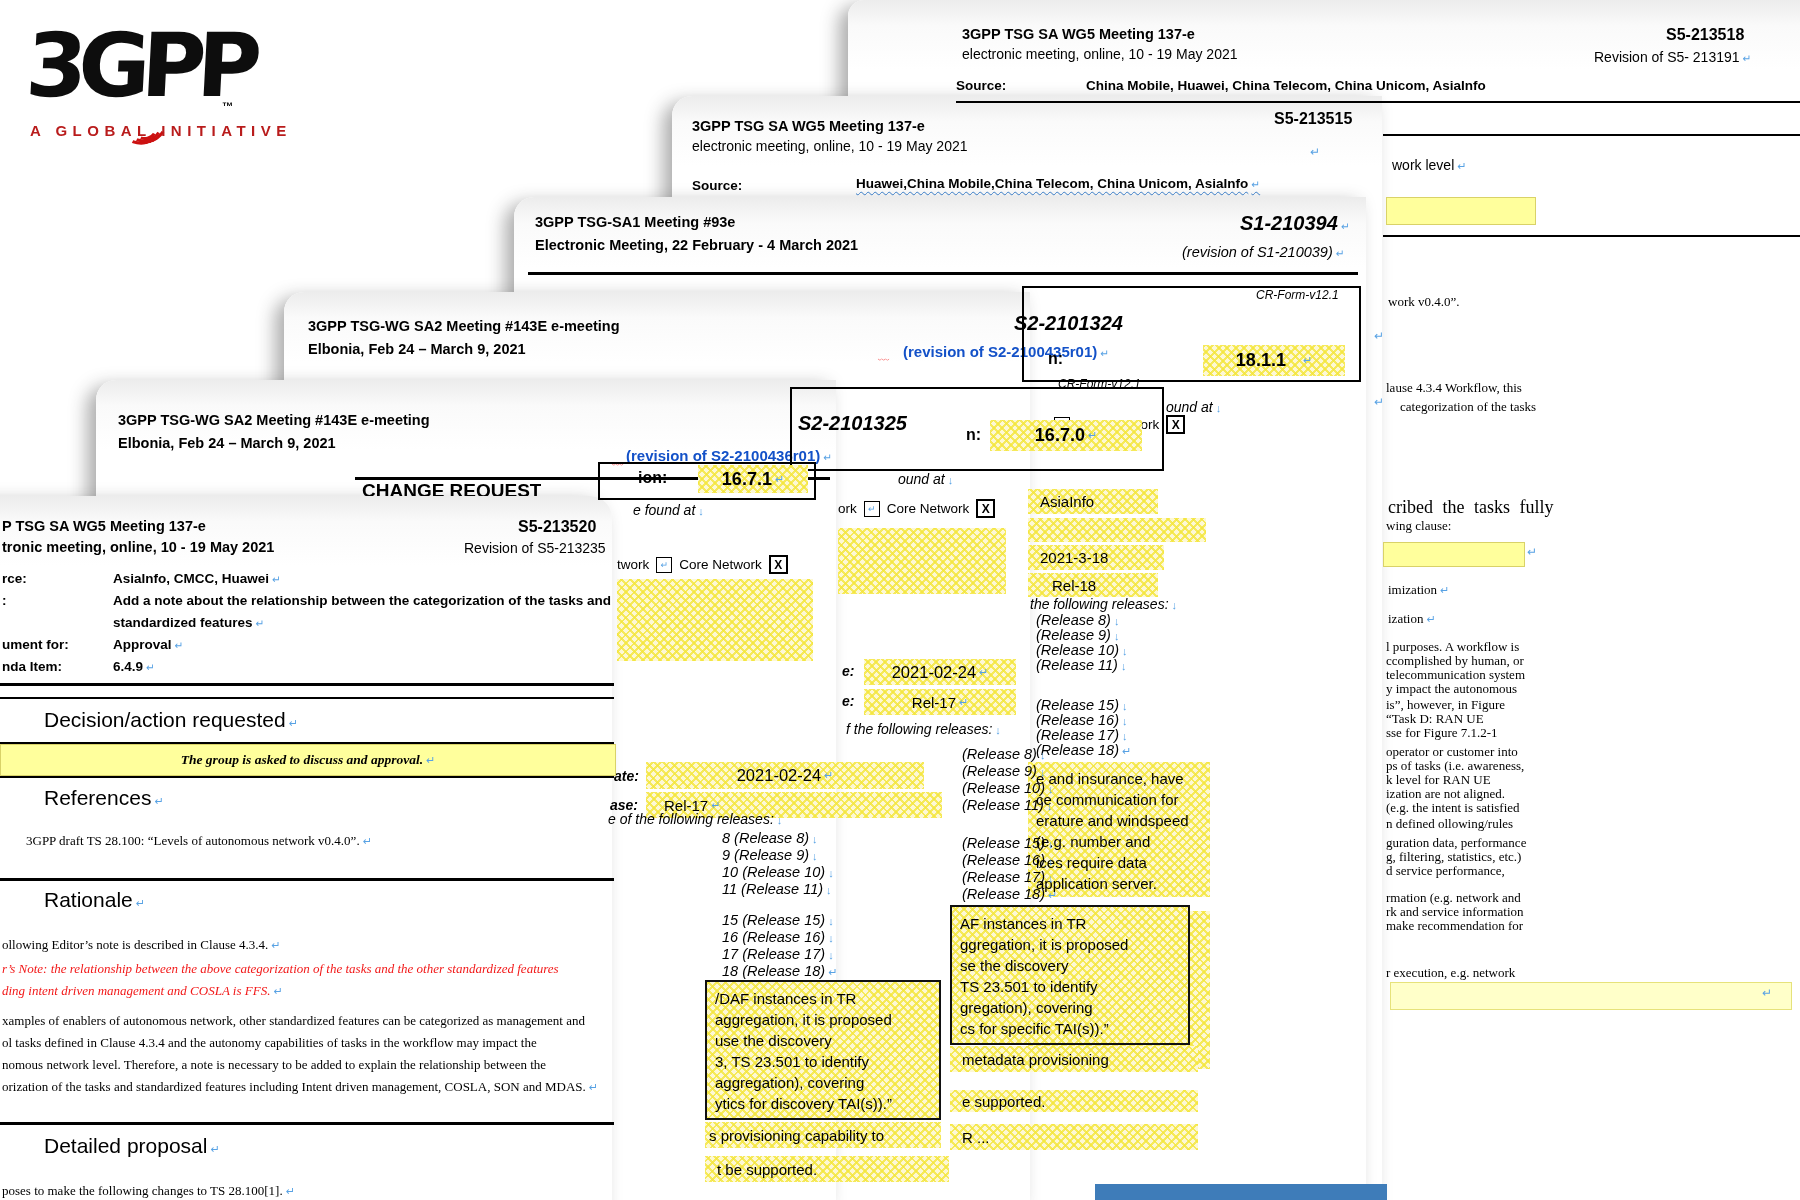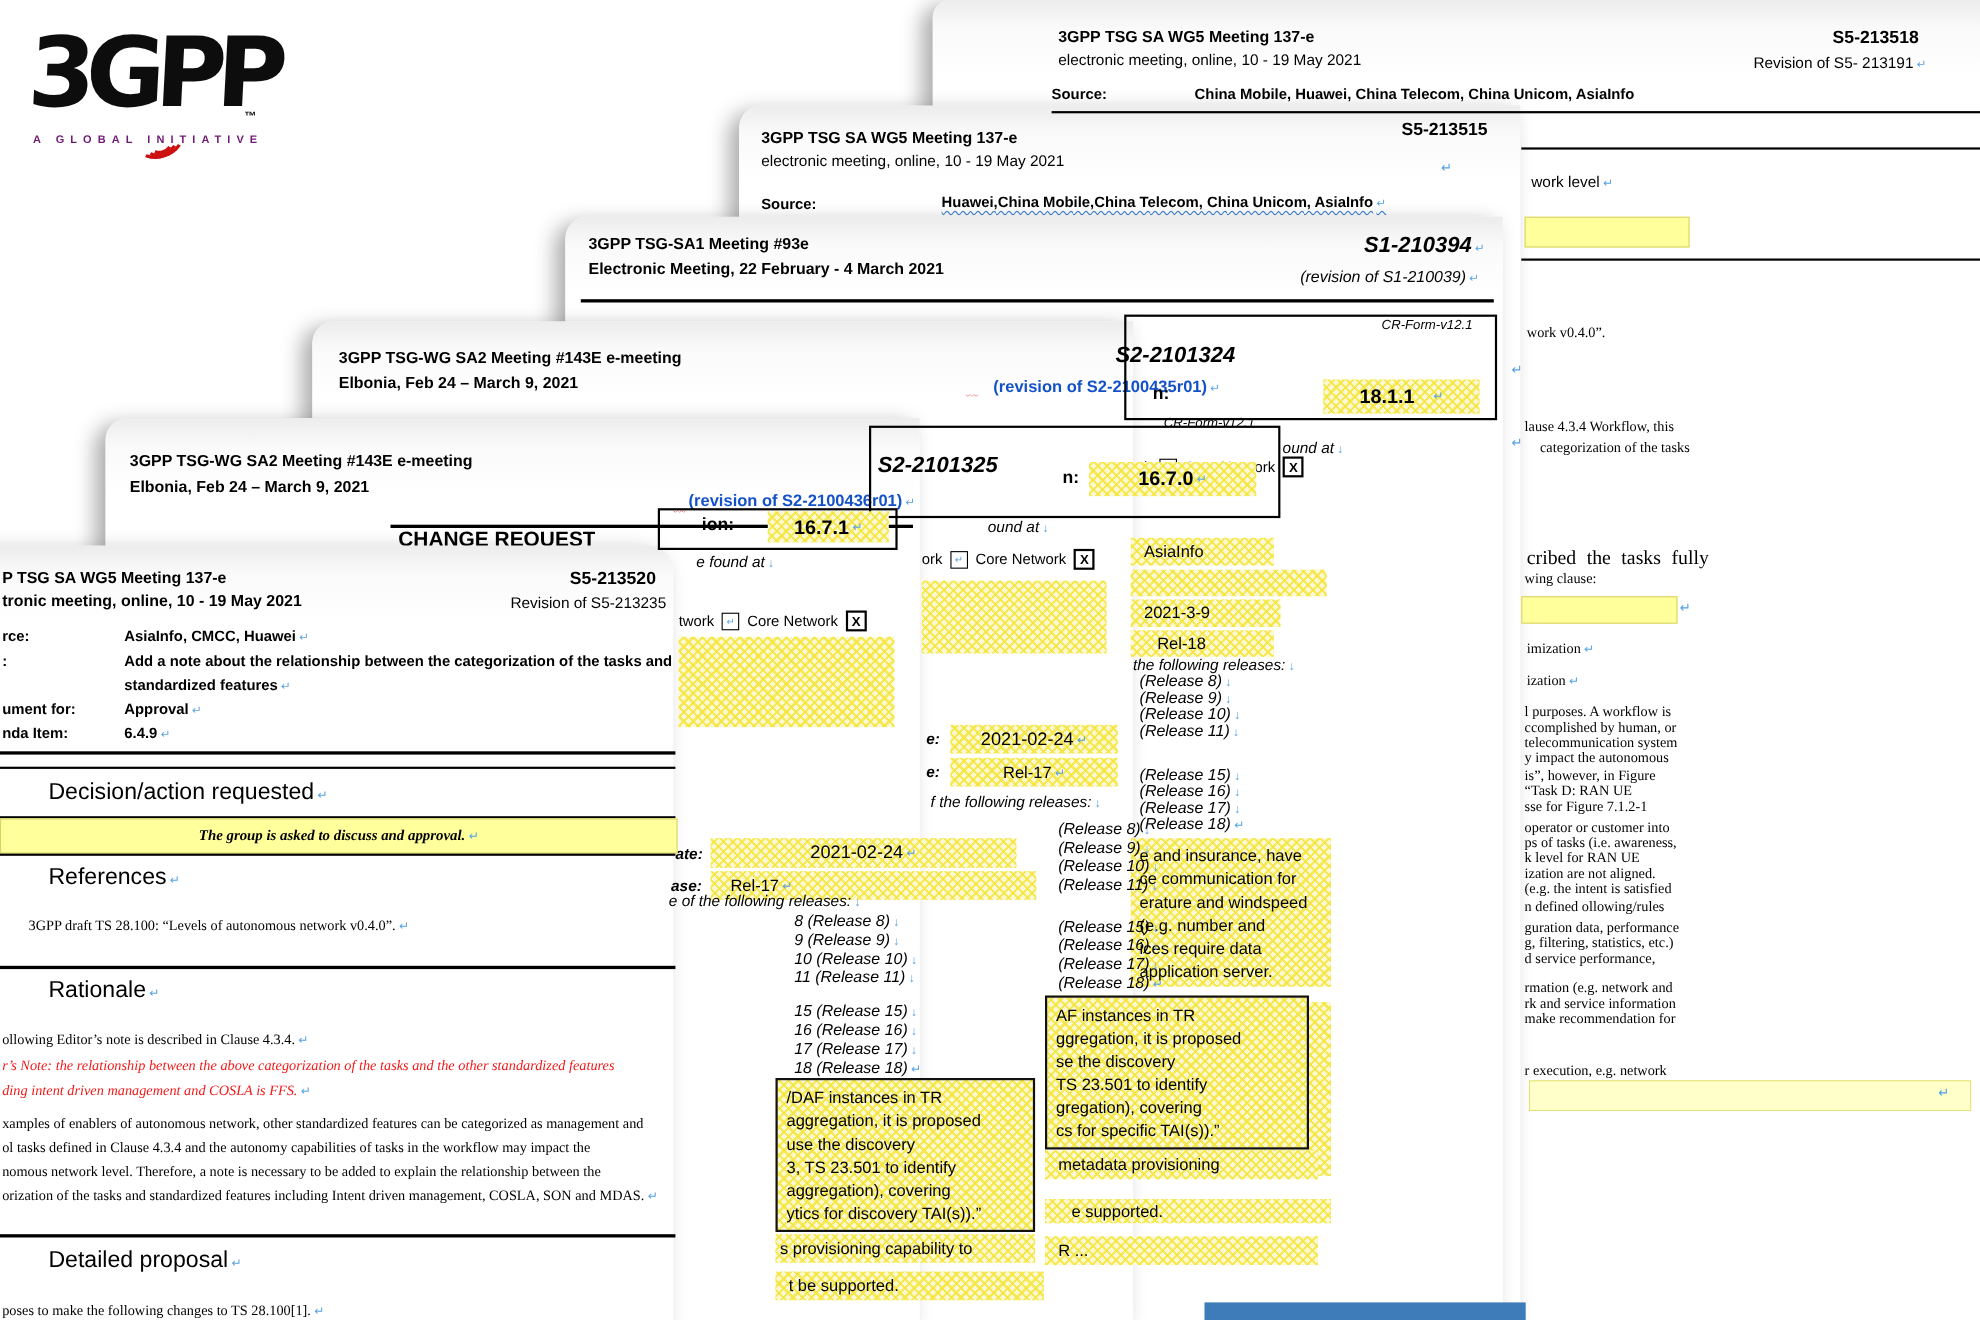--- a/index.html
+++ b/index.html
@@ -66,21 +66,21 @@
   .bb{background:#3e7cb9;}
   
   .logo{position:absolute;left:26px;top:22px;z-index:5;width:280px;}
   .logo-text{font-family:"DejaVu Sans",sans-serif;font-weight:900;font-size:88px;letter-spacing:-9px;color:#0d0d0d;transform:skewX(-3deg);line-height:1;}
   .tm{position:absolute;left:196px;top:78px;font-size:11px;font-weight:700;}
   .arcs{position:absolute;left:96px;top:86px;width:46px;height:40px;transform:rotate(-18deg);}
   .arcs i{position:absolute;border:3.5px solid transparent;border-bottom-color:#cc1111;border-radius:50%;}
   .arcs i:nth-child(1){left:0;top:0;width:40px;height:30px;}
   .arcs i:nth-child(2){left:6px;top:7px;width:28px;height:21px;}
   .arcs i:nth-child(3){left:12px;top:14px;width:16px;height:12px;}
-  .tagline{position:absolute;left:4px;top:100px;font-size:10px;font-weight:700;letter-spacing:5.5px;color:#701a75;white-space:nowrap;}
+  .tagline{position:absolute;left:4px;top:100px;font-size:15px;font-weight:700;letter-spacing:5.5px;color:#b91c1c;white-space:nowrap;}
   
   .pa-t1{left:114px;top:26px}.pa-t2{left:114px;top:47px}.pa-dn{left:818px;top:26px}.pa-rv{left:746px;top:50px}
   .pa-sl{left:108px;top:78px}.pa-sv{left:238px;top:78px}
   .pb-t1{left:20px;top:22px}.pb-t2{left:20px;top:43px}.pb-dn{left:602px;top:14px}
   .pb-sl{left:20px;top:82px}.pb-sv{left:184px;top:80px}
   .pc-t1{left:21px;top:17px}.pc-t2{left:21px;top:40px}.pc-dn{left:726px;top:15px}.pc-rv{left:668px;top:47px}
   .pd-t1{left:24px;top:26px}.pd-t2{left:24px;top:49px}.pd-dn{left:730px;top:20px}.pd-rv{left:619px;top:52px}
   .pe-t1{left:22px;top:32px}.pe-t2{left:22px;top:55px}.pe-dn{left:702px;top:32px}.pe-rv{left:530px;top:68px}
   .pf-t1{left:62px;top:22px}.pf-t2{left:62px;top:43px}.pf-dn{left:578px;top:22px}.pf-rv{left:524px;top:45px}
   .pf-sl{left:62px;top:75px}.pf-sv{left:173px;top:75px}
@@ -216,21 +216,21 @@
           <span>ork</span>
           <span class="rbx">↵</span>
           <span>Core Network</span>
           <span class="xbx">X</span>
         </div>
         <div class="fg hx s15" style="left: 1028px; top: 489px; width: 118px; height: 25px; padding-left: 12px;">
           <span class="s15">AsiaInfo</span>
         </div>
         <div class="fg hx" style="left: 1028px; top: 518px; width: 178px; height: 24px;"></div>
         <div class="fg hx v15" style="left: 1028px; top: 545px; width: 124px; height: 25px; padding-left: 12px;">
-          <span class="v15">2021-3-9</span>
+          <span class="v15">2021-3-18</span>
         </div>
         <div class="fg hx v15" style="left: 1028px; top: 573px; width: 106px; height: 24px; padding-left: 24px;">
           <span class="v15">Rel-18</span>
         </div>
         <div class="fg t itl" style="left: 1030px; top: 597px;">the following releases:<span class="mk">↓</span></div>
         <div class="fg t rel" style="left: 1036px; top: 612px;">(Release 8)<span class="mk">↓</span></div>
         <div class="fg t rel" style="left: 1036px; top: 627px;">(Release 9)<span class="mk">↓</span></div>
         <div class="fg t rel" style="left: 1036px; top: 642px;">(Release 10)<span class="mk">↓</span></div>
         <div class="fg t rel" style="left: 1036px; top: 657px;">(Release 11)<span class="mk">↓</span></div>
         <div class="fg t rel" style="left: 1036px; top: 697px;">(Release 15)<span class="mk">↓</span></div>
@@ -296,21 +296,21 @@
           <div class="bl s15" style="top: 8px;">AF instances in TR</div>
           <div class="bl s15" style="top: 29px;">ggregation, it is proposed</div>
           <div class="bl s15" style="top: 50px;">se the discovery</div>
           <div class="bl s15" style="top: 71px;">TS 23.501 to identify</div>
           <div class="bl s15" style="top: 92px;">gregation), covering</div>
           <div class="bl s15" style="top: 113px;">cs for specific TAI(s)).”</div>
         </div>
         <div class="fg hx s15" style="left: 950px; top: 1046px; width: 236px; height: 26px; padding-left: 12px;">
           <span class="s15">metadata provisioning</span>
         </div>
-        <div class="fg hx s15" style="left: 950px; top: 1090px; width: 236px; height: 22px; padding-left: 24px;">
+        <div class="fg hx s15" style="left: 950px; top: 1090px; width: 236px; height: 22px; padding-left: 12px;">
           <span class="s15">e supported.</span>
         </div>
         <div class="fg hx s15" style="left: 950px; top: 1124px; width: 236px; height: 26px; padding-left: 12px;">
           <span class="s15">R ...</span>
         </div>
       </div>
       <div>
         <div class="fg ln" style="left: 355px; top: 477px; width: 475px; height: 3px;"></div>
         <div class="fg t crq" style="left: 362px; top: 480px; height: 16px; overflow: hidden;">CHANGE REQUEST</div>
         <div class="fg sq t" style="left: 612px; top: 455px;">﹏</div>

